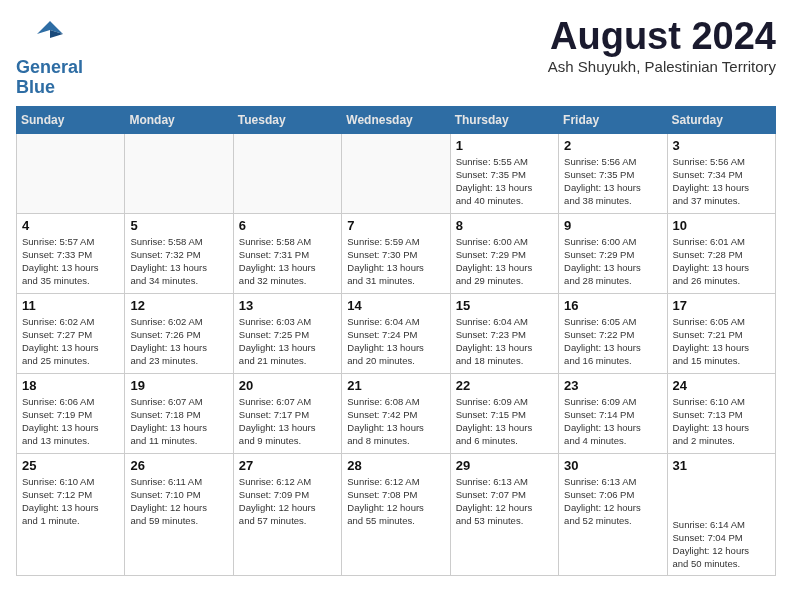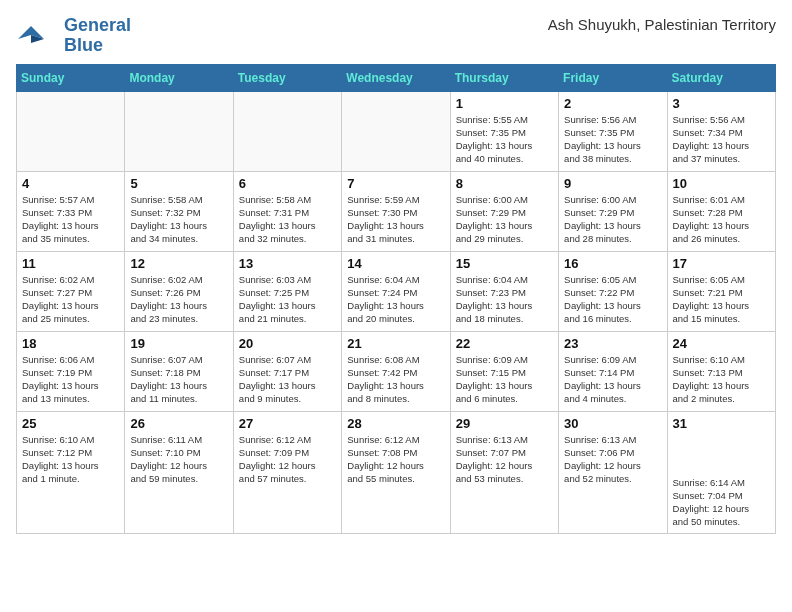--- a/index.html
+++ b/index.html
@@ -12,21 +12,22 @@
     }
     .header {
       display: flex;
       justify-content: space-between;
       align-items: flex-start;
       margin-bottom: 8px;
     }
     .logo {
       display: flex;
       align-items: center;
-      gap: 18px;
+      gap: 12px;
+      flex-direction: column;
     }
     .logo-text {
       font-size: 18px;
       font-weight: bold;
       color: #1a1a2e;
       line-height: 1.1;
     }
     .logo-text span {
       color: #2e6da4;
     }
@@ -47,21 +48,21 @@
       font-size: 15px;
       color: #333;
       margin-left: 44px;
     }
     table {
       width: 100%;
       border-collapse: collapse;
     }
     th {
       background-color: #2e6da4;
-      color: #5eead4;
+      color: #e5e5e5;
       font-size: 12px;
       font-weight: bold;
       padding: 6px 4px;
       text-align: left;
       border: 1px solid #2e6da4;
     }
     td {
       vertical-align: top;
       border: 1px solid #ccc;
       padding: 4px 5px;
@@ -95,20 +96,21 @@
     <svg class="logo-bird" viewBox="0 0 30 30">
       <polygon points="15,5 28,18 15,14 2,18" fill="#2e6da4"></polygon>
       <polygon points="15,14 28,18 15,22" fill="#1a4a7a"></polygon>
     </svg>
     <div class="logo-text">
       <div><span>General</span></div>
       <div><span style="color:#2e6da4">Blue</span></div>
     </div>
   </div>
   <div class="title-block">
+    <div class="month-title">August 2024</div>
     <div class="location">Ash Shuyukh, Palestinian Territory</div>
   </div>
 </div>
 
 <table>
   <thead>
     <tr>
     <th>Sunday</th>
         <th>Monday</th>
         <th>Tuesday</th>

